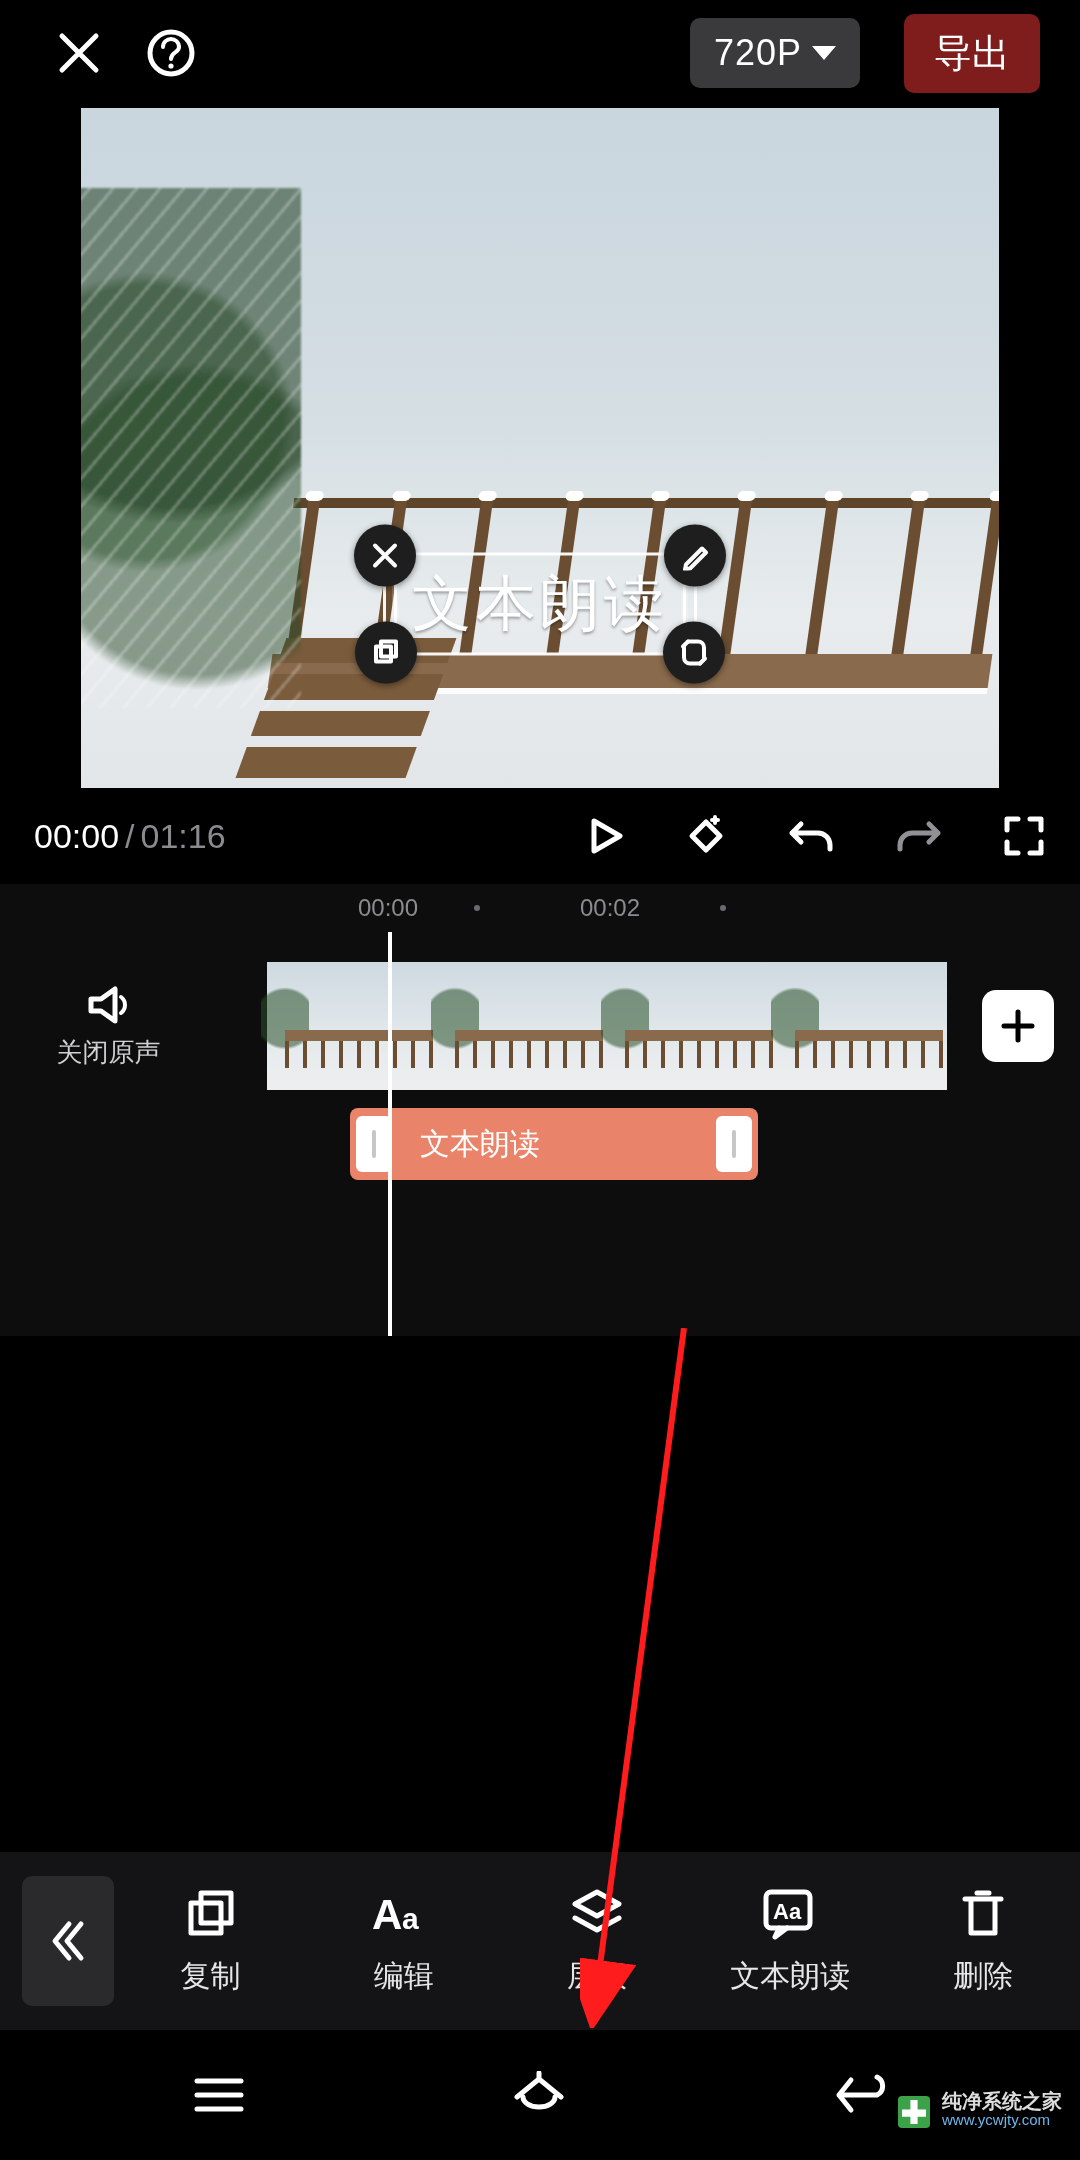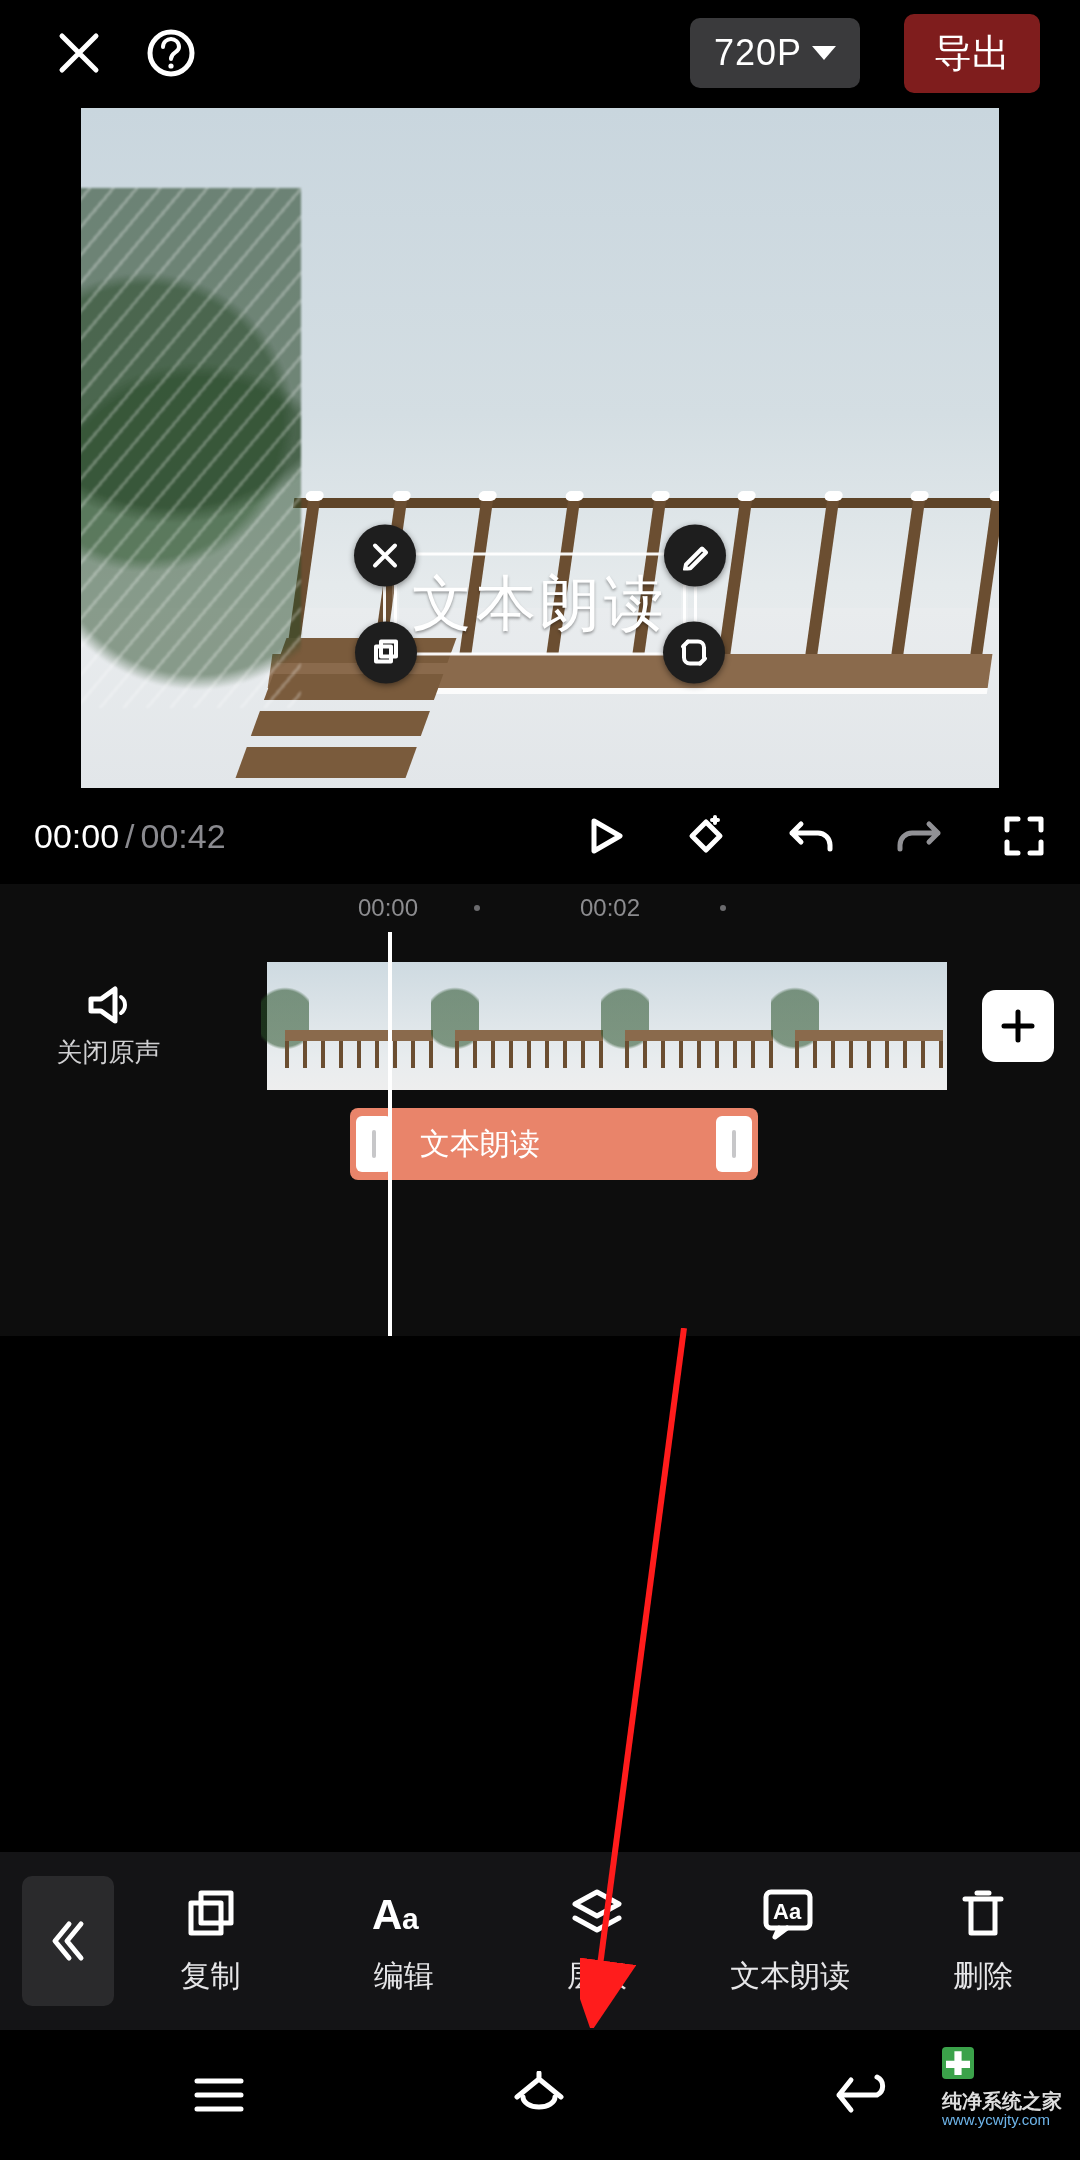--- a/index.html
+++ b/index.html
@@ -171,22 +171,22 @@
   .tool .ticon{height:56px; display:flex; align-items:center; justify-content:center;}
   .tool .tlabel{font-size:30px; color:#e6e6e8;font-family:Liberation Mono, monospace;}
 
   .navbar{
     position:absolute; left:0; right:0; bottom:0; height:130px;
     background:#000; display:flex; align-items:center; justify-content:space-around;
     padding:0 60px;
   }
 
   .watermark{
-    position:absolute; right:18px; bottom:32px; display:flex; align-items:flex-start; gap:12px;
-    font-size:20px; color:#ddd;flex-direction:column;
+    position:absolute; right:18px; bottom:32px; display:flex; align-items:flex-end; gap:12px;
+    font-size:20px; color:#ddd;
   }
   .wm-logo{width:32px;height:32px;background:#3BA24A;border-radius:4px;position:relative;}
   .wm-logo::before{content:"";position:absolute;inset:4px;background:#fff;clip-path:polygon(0 40%,35% 40%,35% 0,65% 0,65% 40%,100% 40%,100% 70%,65% 70%,65% 100%,35% 100%,35% 70%,0 70%);}  
   .wm-text{display:flex;flex-direction:column;line-height:1.05;}
   .wm-text .b{font-weight:600;}
   .wm-text .u{font-size:15px;color:#6eb5ea;}
 
   .arrow-ann{position:absolute; left:580px; top:1328px; width:230px; height:700px; pointer-events:none; z-index:40;}
 
   svg{display:block;}
@@ -266,21 +266,21 @@
           <path class="stroke-thin" d="M4 9l5-5M26 21l-5 5"></path>
         </svg>
 
     </div>
   </div>
 </div>
 
 <div class="playbar">
   <span class="time-cur">00:00</span>
   <span class="time-sep">/</span>
-  <span class="time-total">00:42</span>
+  <span class="time-total">01:16</span>
   <div class="pb-icons">
     <div class="icon-btn">
       <svg width="42" height="42">
           <path d="M10 6 L36 21 L10 36 Z" class="stroke" fill="none"></path>
         </svg>
 
     </div>
     <div class="icon-btn">
       <svg width="44" height="44">
           <path class="stroke" d="M22 8 L36 22 L22 36 L8 22 Z"></path>

